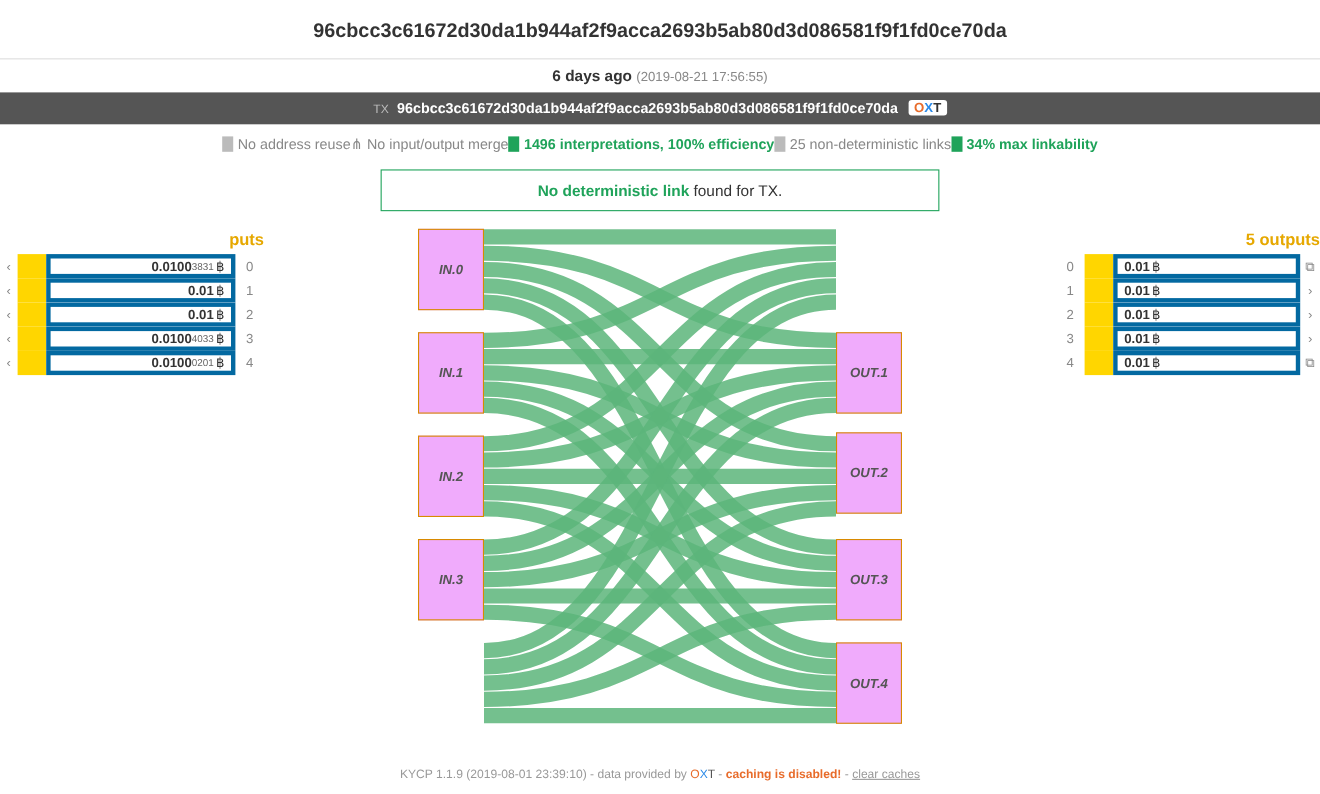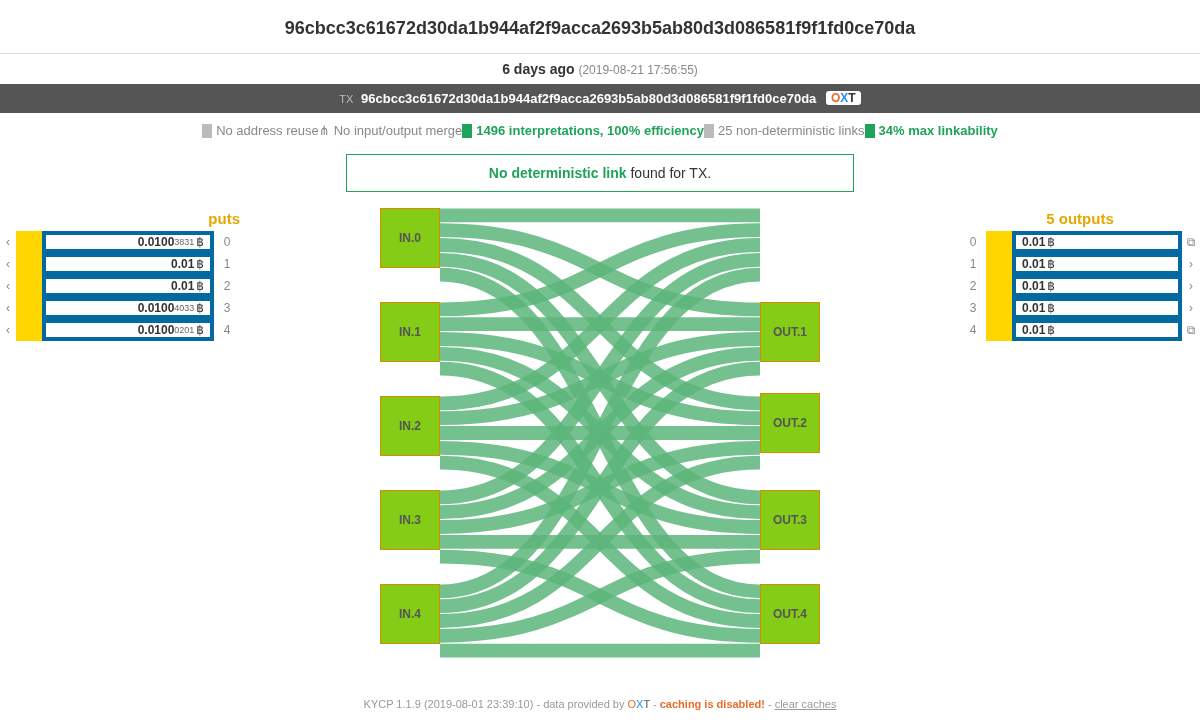--- a/index.html
+++ b/index.html
@@ -20,35 +20,35 @@
   .stat.green { color: #1fa35a; font-weight: bold; }
   .sq { display:inline-block; width:10px; height:14px; background:#bbb; }
   .sq.g { background:#1fa35a; }
   .merge-icon { font-size: 13px; color:#888; }
   .notice-box { width: 508px; margin: 6px auto 14px; border: 1px solid #1fa35a; padding: 10px; text-align: center; font-size: 14px; }
   .notice-box .hl { color: #1fa35a; font-weight: bold; }
   .main-area { display: flex; align-items: flex-start; }
   .side { width: 240px; }
   .side-head { font-size: 15px; font-weight: bold; color: #e6a800; padding: 4px 0; }
   .side.left .side-head { text-align: right; padding-left: 0; }
-  .side.right .side-head { text-align: center; padding-right: 0; }
+  .side.right .side-head { text-align: right; padding-right: 0; }
   .io-list { display:flex; flex-direction:column; gap:0; }
   .io-row { display:flex; align-items:stretch; height:22px; font-size:12px; }
   .io-row .chev { width:16px; display:flex; align-items:center; justify-content:center; color:#888; }
   .io-row .swatch { width:26px; background:#ffd600; }
   .io-row .amt { flex:1; border:4px solid #0369a1; display:flex; align-items:center; padding:0 6px; font-weight:bold; background:#fff; }
   .io-row.left .amt { justify-content:flex-end; }
   .io-row.right .amt { justify-content:flex-start; }
   .io-row .amt .sub { font-size:9px; font-weight:normal; color:#666; }
   .io-row .amt .btc { margin-left:2px; font-weight:normal; }
   .io-row .idx { width:26px; display:flex; align-items:center; justify-content:center; color:#888; }
   .io-row .act { width:18px; display:flex; align-items:center; justify-content:center; color:#888; }
   .chart-wrap { flex:1; display:flex; justify-content:center; padding: 0 10px; }
   .sankey { position:relative; width:440px; height:460px; margin-top: 2px; }
-  .node { position:absolute; width:60px; height:60px; background:#84cc16; border:1px solid #d88a00; display:flex; align-items:center; justify-content:center; font-size:12px; font-weight:bold; color:#555; }
+  .node { position:absolute; width:60px; height:74px; background:#f0abfc; border:1px solid #d88a00; display:flex; align-items:center; justify-content:center; font-size:12px; font-weight:bold; color:#555;font-style:italic; }
   .node.in { left:0; }
   .node.out { right:0; }
   .links { position:absolute; top:0; left:0; }
   .footer { text-align:center; color:#999; font-size:11px; padding: 30px 0 20px; }
   .footer .oxt-inline .o{color:#e86c2b;} .footer .oxt-inline .x{color:#2b8ae8;} .footer .oxt-inline .t{color:#555;}
   .footer .warn { color:#e86c2b; font-weight:bold; }
   .footer a { color:#999; }
 </style>
 </head>
 <body>
@@ -160,21 +160,20 @@
           <path d="M60,427.79999999999995 C220,427.79999999999995 220,348.59999999999997 380,348.59999999999997" stroke="#5cb57a" stroke-width="13.8" fill="none" opacity="0.85"></path>
           <path d="M60,442.59999999999997 C220,442.59999999999997 220,442.59999999999997 380,442.59999999999997" stroke="#5cb57a" stroke-width="13.8" fill="none" opacity="0.85"></path>
         </svg>
         <div class="node in" style="top: 0px;">IN.0</div>
         <div class="node in" style="top: 94px;">IN.1</div>
         <div class="node out" style="top: 94px;">OUT.1</div>
         <div class="node in" style="top: 188px;">IN.2</div>
         <div class="node out" style="top: 185px;">OUT.2</div>
         <div class="node in" style="top: 282px;">IN.3</div>
         <div class="node out" style="top: 282px;">OUT.3</div>
-        <div class="node in" style="top: 376px;">IN.4</div>
         <div class="node out" style="top: 376px;">OUT.4</div>
       </div>
   </div>
 
   <div class="side right">
     <div class="side-head">5 outputs</div>
     <div class="io-list" id="outputs-list">
         <div class="io-row right">
           <div class="idx">0</div>
           <div class="swatch"></div>

